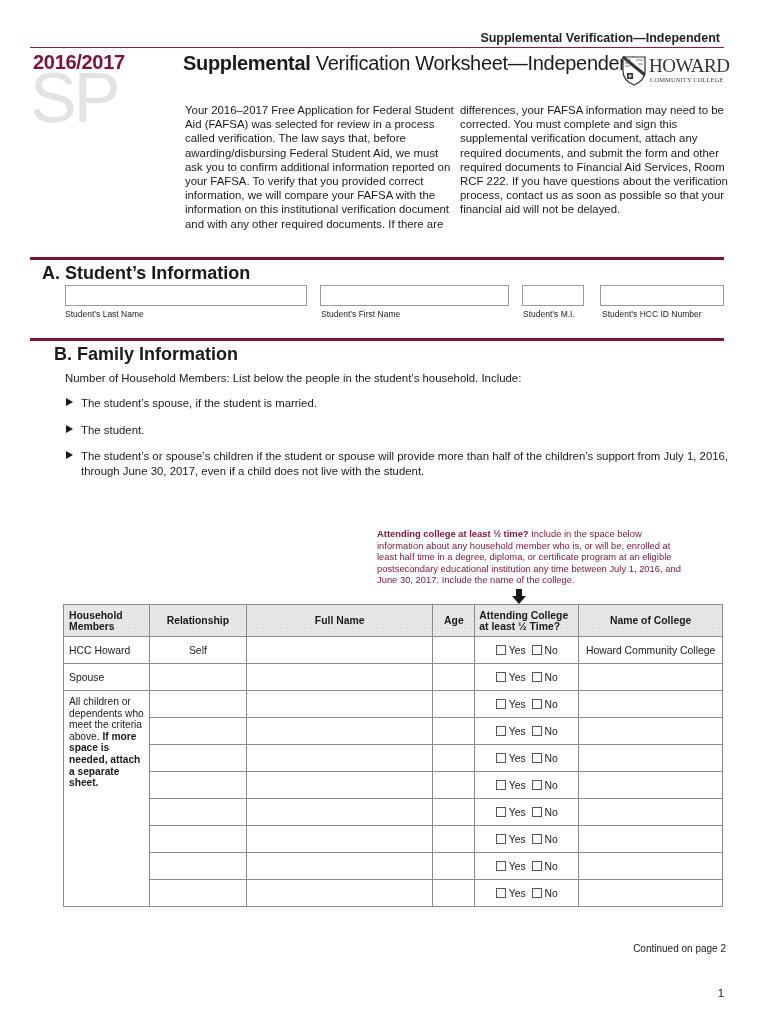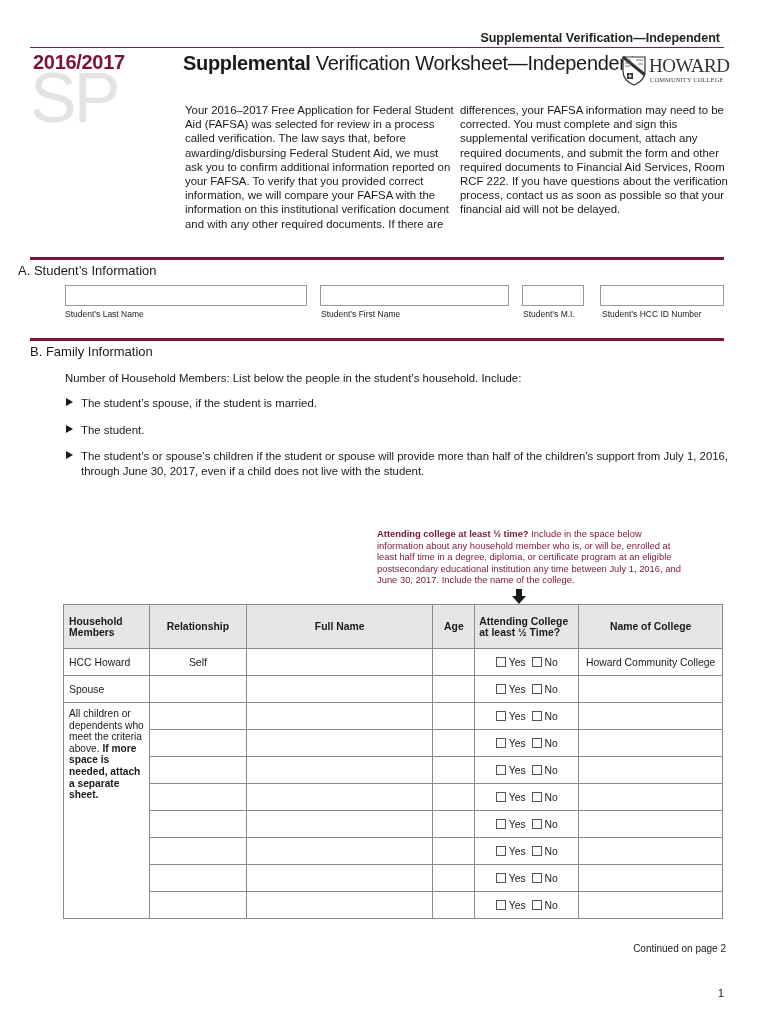--- a/index.html
+++ b/index.html
@@ -18,39 +18,39 @@
   .logo { position: absolute; left: 622px; top: 56px; width: 104px; height: 32px; }
   .logo .shield { position: absolute; left: 0; top: 0; width: 24px; height: 30px; }
   .logo .name { position: absolute; left: 27px; top: 0; font-family: "Liberation Serif", serif; font-size: 19px; color: #333; letter-spacing: -0.5px; line-height: 1; }
   .logo .sub { position: absolute; left: 28px; top: 20px; font-family: "Liberation Serif", serif; font-size: 6.5px; color: #444; letter-spacing: 0.1px; }
 
   .intro { position: absolute; top: 103px; font-size: 11.4px; line-height: 14.2px; color: #1a1a1a; }
   .intro.left { left: 185px; width: 270px; }
   .intro.right { left: 460px; width: 275px; }
 
   .section-rule { position: absolute; left: 30px; right: 46px; height: 3px; background: #7d1436; }
-  .section-title { position: absolute; left: 18px; font-size: 13px; font-weight: normal; color: #1a1a1a; }
+  .section-title { position: absolute; left: 42px; font-size: 18px; font-weight: bold; color: #1a1a1a; }
 
   .field { position: absolute; top: 285px; height: 21px; border: 1px solid #999; background: #fff; }
   .field-label { position: absolute; top: 309px; font-size: 8.5px; color: #222; }
 
   .lead { position: absolute; left: 65px; top: 372px; font-size: 11.4px; color: #1a1a1a; }
   .bullets { position: absolute; left: 65px; top: 396px; width: 665px; list-style: none; }
   .bullets li { position: relative; padding-left: 16px; font-size: 11.4px; line-height: 14.5px; margin-bottom: 12px; }
   .bullets li:nth-child(1) { margin-bottom: 12px; }
   .bullets .tri { position: absolute; left: 1px; top: 2px; width: 0; height: 0; border-top: 4.5px solid transparent; border-bottom: 4.5px solid transparent; border-left: 7px solid #1a1a1a; }
 
   .note { position: absolute; left: 377px; top: 528px; width: 310px; font-size: 9.4px; line-height: 11.6px; color: #7d1436; }
   .note b { font-weight: bold; }
   .down-arrow { position: absolute; left: 512px; top: 589px; width: 14px; height: 16px; }
 
   table.household { position: absolute; left: 63px; top: 604px; width: 660px; border-collapse: collapse; font-size: 10.4px; }
   table.household th, table.household td { border: 1px solid #8a8a8a; }
   table.household th {
-    height: 44px; font-weight: bold; font-size: 10.4px; color: #1a1a1a;
+    height: 32px; font-weight: bold; font-size: 10.4px; color: #1a1a1a;
     background-color: #e8e8e8;
     background-image: radial-gradient(#d2d2d2 0.6px, transparent 0.7px);
     background-size: 3px 3px;
   }
   table.household td { height: 27px; vertical-align: middle; }
   .c-left { text-align: left; padding-left: 5px; }
   .c-center { text-align: center; }
   .member-multi { vertical-align: top !important; padding: 5px 4px 0 5px; font-size: 10.2px; line-height: 11.6px; margin-top: 48px; }
   .member-multi b { font-weight: bold; }
   .yn { display: flex; align-items: center; justify-content: center; gap: 6px; font-size: 10.4px; }

